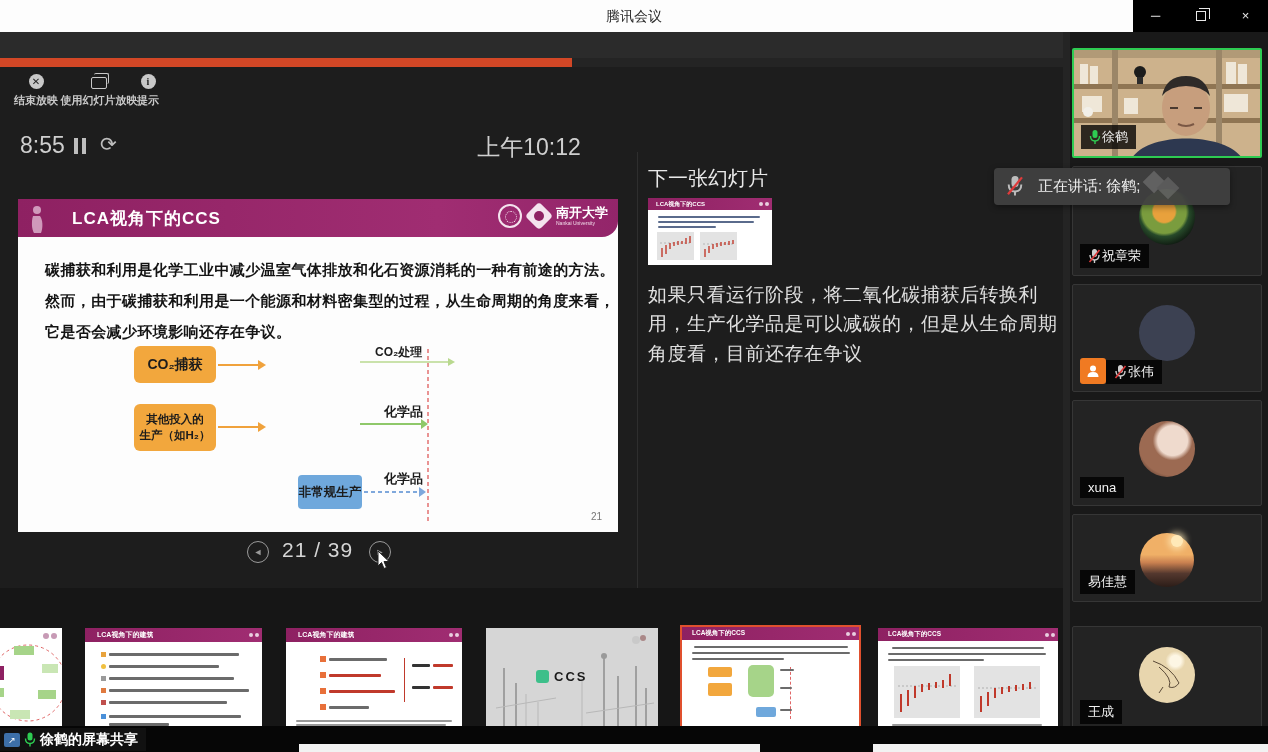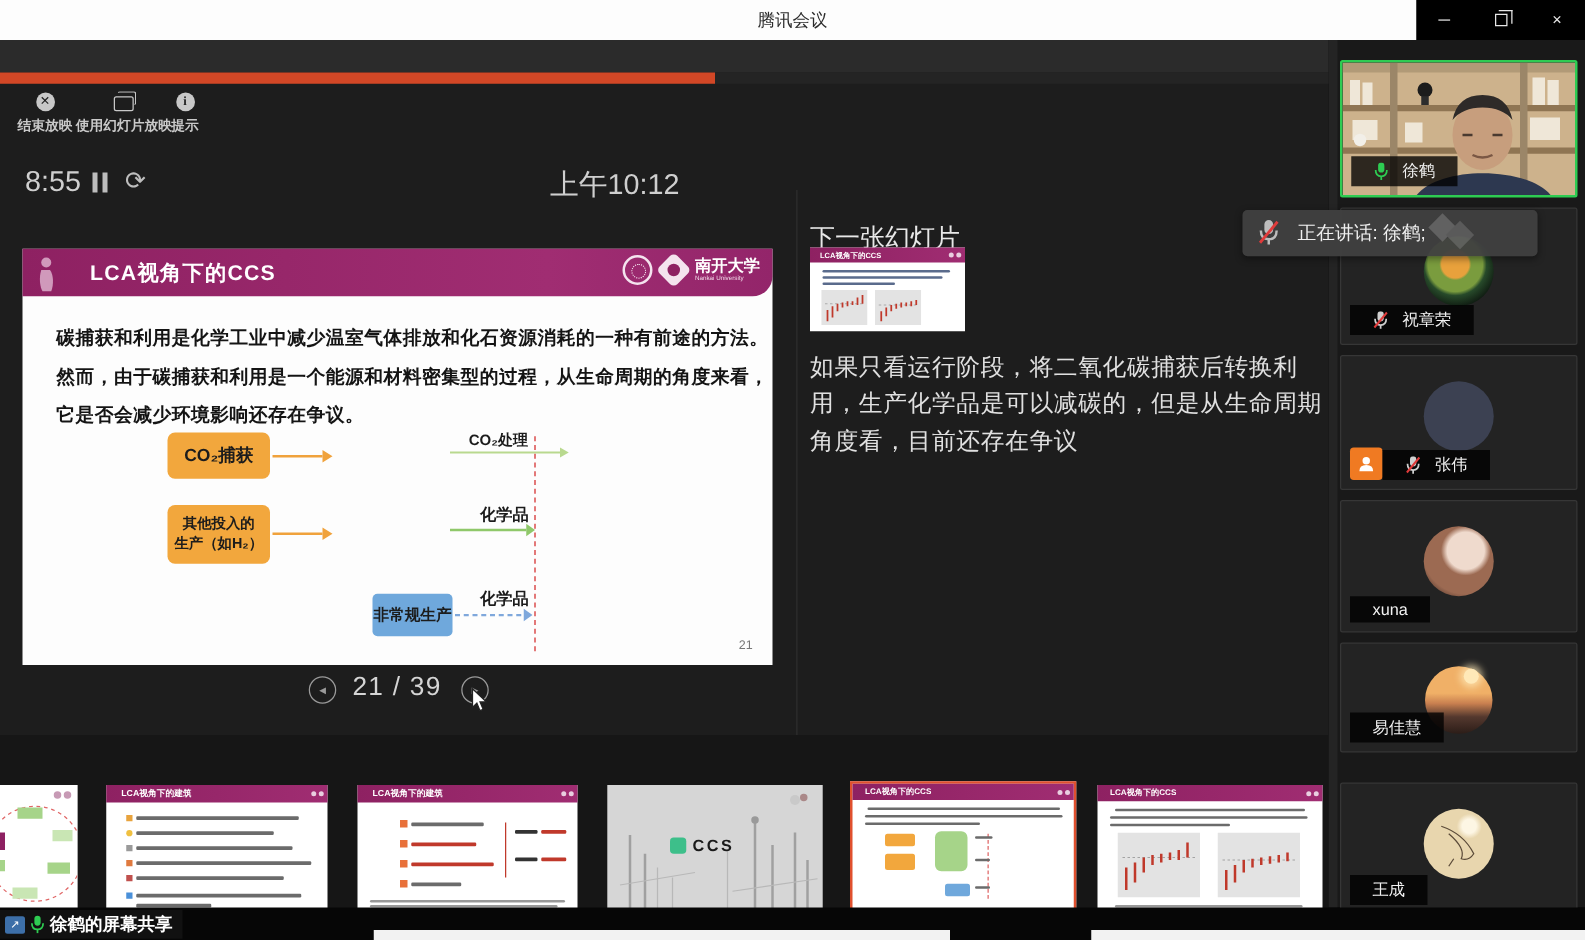--- a/index.html
+++ b/index.html
@@ -26,21 +26,21 @@
   .toolstack .lbl { font-size:11px; color:#c9c9c9; white-space:nowrap;font-weight:bold; }
   .icon-endshow { width:15px; height:15px; border-radius:50%; background:#c8c8c8; color:#1d1d1d; font-size:10px; font-weight:bold; line-height:15px; text-align:center; }
   .icon-slides { width:16px; height:12px; border:1.5px solid #c8c8c8; border-radius:2px; position:relative; margin-top:3px; }
   .icon-slides::before { content:""; position:absolute; left:2px; top:-5px; width:14px; height:10px; border:1.5px solid #c8c8c8; border-bottom:none; border-left:none; border-radius:2px; }
   .icon-info { width:15px; height:15px; border-radius:50%; background:#c8c8c8; color:#1d1d1d; font-size:10px; font-weight:bold; line-height:15px; text-align:center; font-family:"Liberation Serif",serif; }
 
   #timer { left:20px; top:100px; font-size:23px; color:#cfcfcf; }
   .pause-icon { left:74px; top:106px; width:14px; height:16px; display:flex; gap:4px; }
   .pause-icon span { width:4px; height:16px; background:#bdbdbd; }
   .reset-icon { left:100px; top:100px; font-size:20px; color:#bdbdbd; }
-  #clock { left:440px; top:100px; width:178px; text-align:left; font-size:23px; color:#cfcfcf; }
+  #clock { left:440px; top:100px; width:178px; text-align:center; font-size:23px; color:#cfcfcf; }
 
   
   #slide { left:18px; top:167px; width:600px; height:333px; background:#fdfdfd; }
   #slide-header { left:0; top:0; width:600px; height:38px; background:linear-gradient(90deg,#8e2162,#a02d72 70%,#93256a); border-radius:0 0 16px 0; }
   #slide-title { left:54px; top:8px; font-size:17px; font-weight:bold; color:#fff; letter-spacing:1px; }
   .hdr-figure { left:10px; top:5px; width:20px; height:30px; opacity:.85; }
   .hdr-logos { right:10px; top:5px; display:flex; align-items:center; gap:7px; position:absolute; }
   .seal { width:24px; height:24px; border-radius:50%; border:2px solid #f4e3ee; position:relative; }
   .seal::after { content:""; position:absolute; left:5px; top:5px; width:10px; height:10px; border-radius:50%; border:1px dotted #f4e3ee; }
   .badge100 { width:20px; height:20px; background:#f4e3ee; transform:rotate(45deg); border-radius:4px; position:relative; }
@@ -62,21 +62,21 @@
   #page-num { left:573px; top:312px; font-size:10px; color:#777; }
 
   
   .navcircle { width:22px; height:22px; border:1.5px solid #9a9a9a; border-radius:50%; color:#9a9a9a; font-size:9px; text-align:center; line-height:21px; }
   #nav-prev { left:247px; top:509px; }
   #nav-next { left:369px; top:509px; }
   #nav-pos { left:282px; top:506px; font-size:21px; color:#d5d5d5; letter-spacing:1px; }
 
   
   #panel-divider { left:637px; top:120px; width:1px; height:480px; background:#2e2e2e; }
-  #next-header { left:648px; top:133px; font-size:20px; color:#e8e8e8;margin-top:12px; }
+  #next-header { left:648px; top:133px; font-size:20px; color:#e8e8e8; }
   #next-thumb { left:648px; top:166px; width:124px; height:67px; background:#fff; }
   .mini-hdr { position:absolute; left:0; top:0; width:100%; background:linear-gradient(90deg,#8e2162,#a02d72); display:flex; align-items:center; }
   .mini-hdr .t { color:#fff; font-weight:bold; white-space:nowrap; overflow:hidden; }
   .mini-dots { margin-left:auto; margin-right:3px; display:flex; gap:2px; }
   .mini-dots i { width:4px; height:4px; border-radius:50%; background:#e9cfe0; }
   .tbar { position:absolute; background:#6b6b6b; height:3px; border-radius:1px; }
   #notes { left:648px; top:248px; width:424px; font-size:19px; line-height:1.55; color:#e0e0e0; letter-spacing:.5px; }
   .fontbtn { top:556px; color:#9f9f9f; display:flex; align-items:flex-start; cursor:default; }
   #font-inc { left:656px; font-size:19px; }
   #font-dec { left:690px; font-size:15px; top:559px; }
@@ -89,21 +89,21 @@
   .brow { position:absolute; display:flex; align-items:center; gap:3px; }
   .brow i { width:5px; height:5px; flex:none; }
   .brow b { height:3px; background:#6b6b6b; border-radius:1px; }
 
   
   #sidebar { left:1063px; top:32px; width:205px; height:694px; background:#191919; }
   #sidebar-track { left:0; top:0; width:7px; height:694px; background:#242424; }
   .tile { position:absolute; left:9px; width:190px; background:#232323; border:1px solid #363636; border-radius:2px; overflow:hidden; }
   .tile.active { border:2px solid #2ecc52; }
   .avatar { position:absolute; left:50%; transform:translateX(-50%); border-radius:50%; }
-  .namebadge { position:absolute; left:7px; bottom:7px; background:rgba(0,0,0,.78); color:#f2f2f2; font-size:13px; padding:3px 18px; display:flex; align-items:center; gap:11px; white-space:nowrap; }
+  .namebadge { position:absolute; left:7px; bottom:7px; background:rgba(0,0,0,.78); color:#f2f2f2; font-size:13px; padding:3px 8px; display:flex; align-items:center; gap:1px; white-space:nowrap; }
   .personbadge { position:absolute; left:7px; bottom:7px; width:26px; height:26px; background:#f07a22; border-radius:3px; display:flex; align-items:center; justify-content:center; }
   .namebadge.offset { left:33px; }
 
   
   #speakbar { left:994px; top:168px; width:236px; height:37px; background:rgba(64,64,64,.95); border-radius:4px; display:flex; align-items:center; padding-left:12px; box-shadow:0 2px 6px rgba(0,0,0,.4); z-index:30; }
   #speakbar .txt { color:#efefef; font-size:15px; margin-left:14px; }
   .watermark { position:absolute; left:152px; top:6px; opacity:.22; }
   .watermark i { position:absolute; width:16px; height:16px; background:#dcdcdc; transform:rotate(45deg); }
   .watermark i:nth-child(2) { left:14px; top:6px; background:#bfbfbf; }
 

